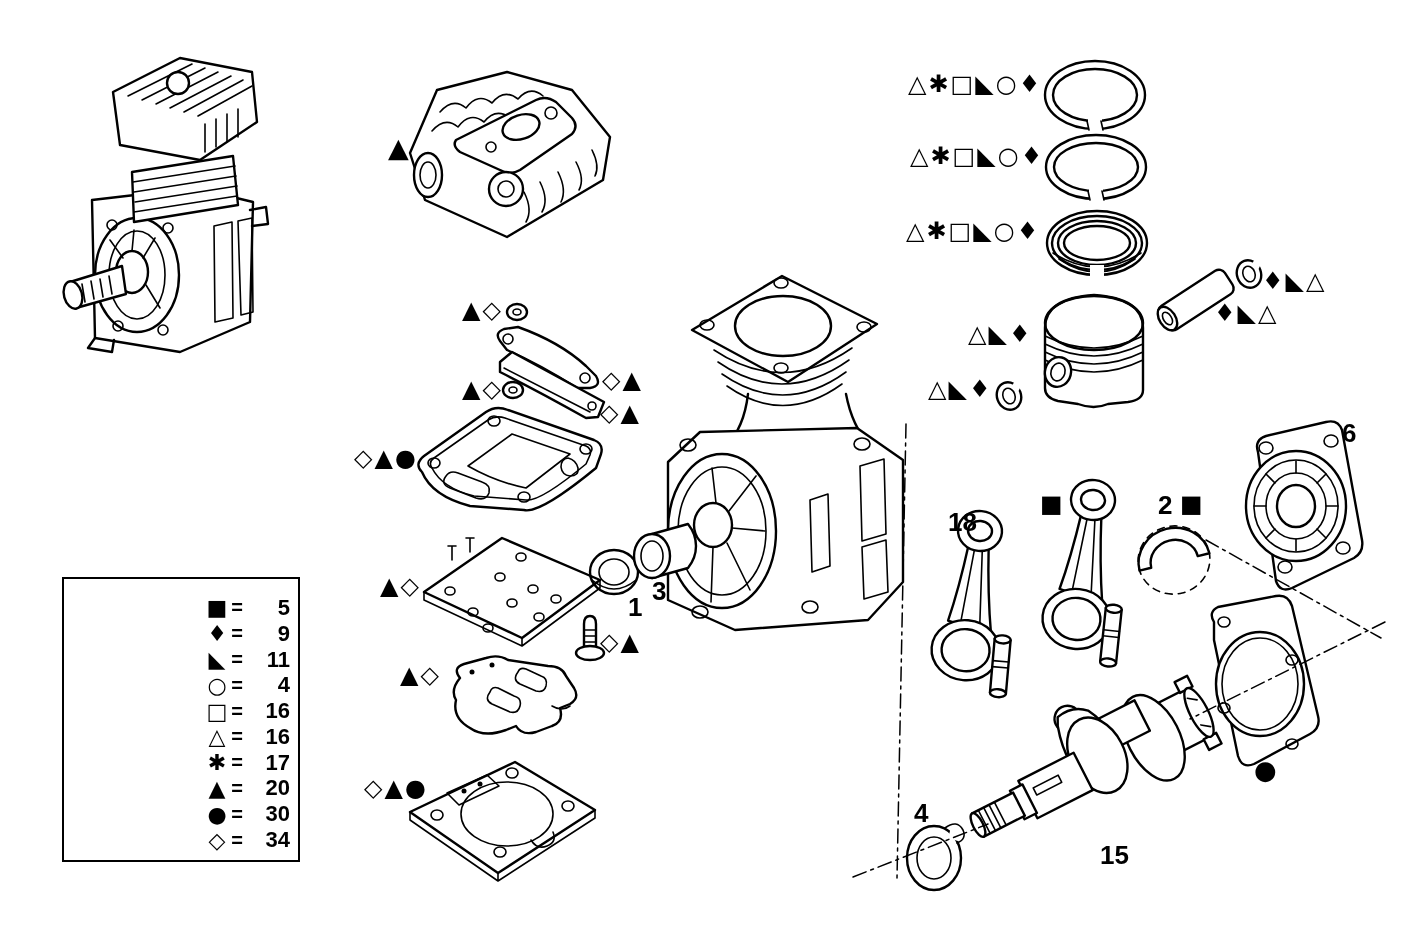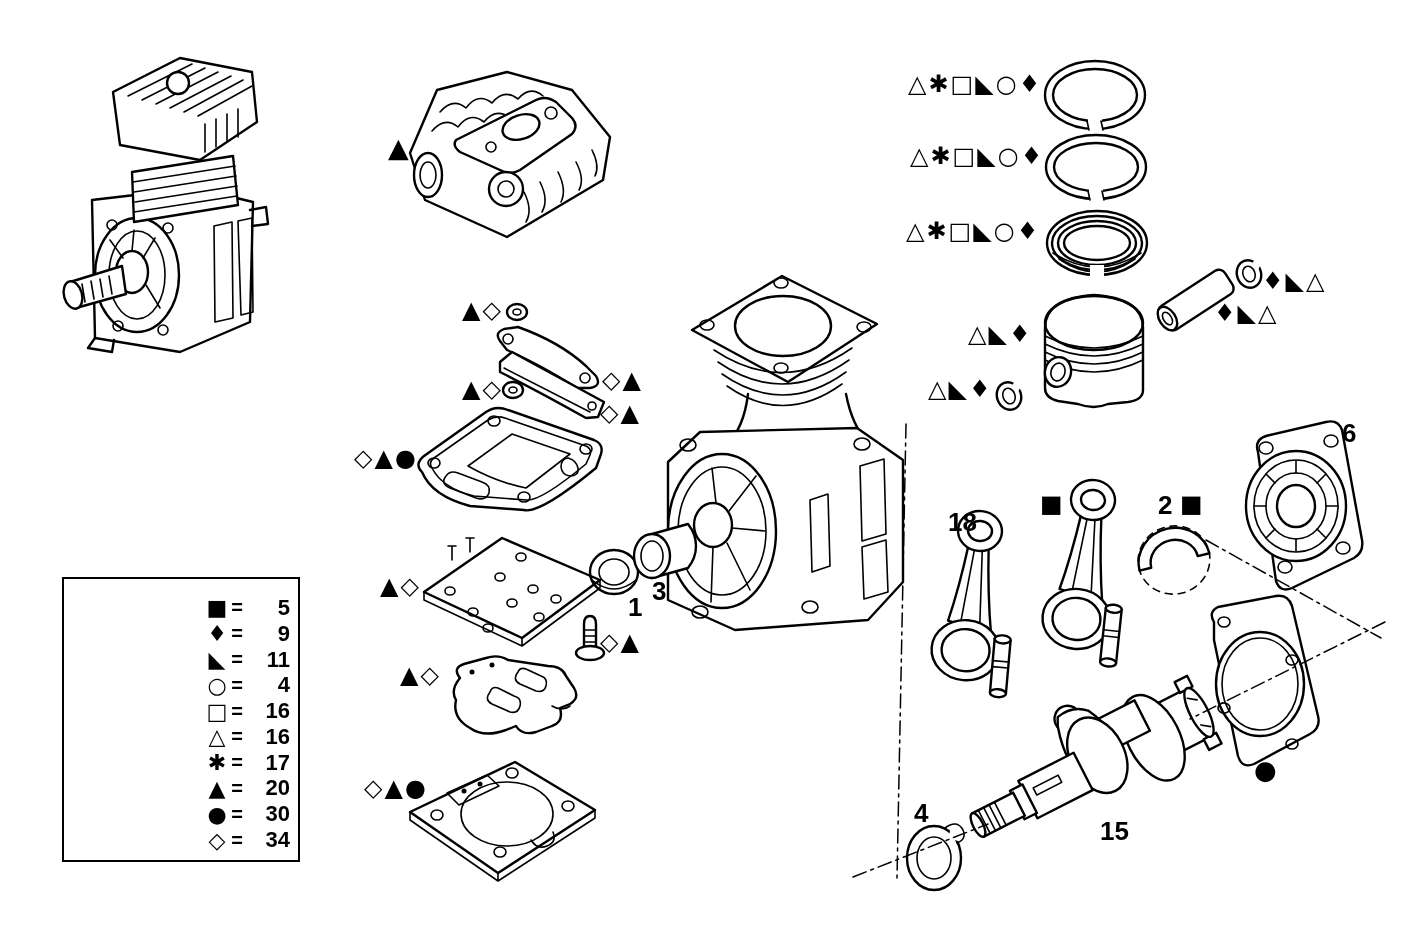--- a/index.html
+++ b/index.html
@@ -343,21 +343,21 @@
 <span class="sym" style="left:364px;top:776px">◇▲●</span>
 <span class="sym" style="left:1040px;top:492px">■</span>
 <span class="sym" style="left:1180px;top:492px">■</span>
 <span class="sym" style="left:1254px;top:757px;font-size:26px">●</span>
 
 <span class="num" style="left:628px;top:594px">1</span>
 <span class="num" style="left:652px;top:578px">3</span>
 <span class="num" style="left:948px;top:509px">18</span>
 <span class="num" style="left:1158px;top:492px">2</span>
 <span class="num" style="left:1342px;top:420px">6</span>
-<span class="num" style="left:1100px;top:818px">15</span>
+<span class="num" style="left:1100px;top:842px">15</span>
 <span class="num" style="left:914px;top:800px">4</span>
 
 <div class="legend-box">
   <div class="legend-list">
     <div class="legend-row">
       <span class="ls">■</span>
       <span class="le">=</span>
       <span class="lv">5</span>
     </div>
     <div class="legend-row">

